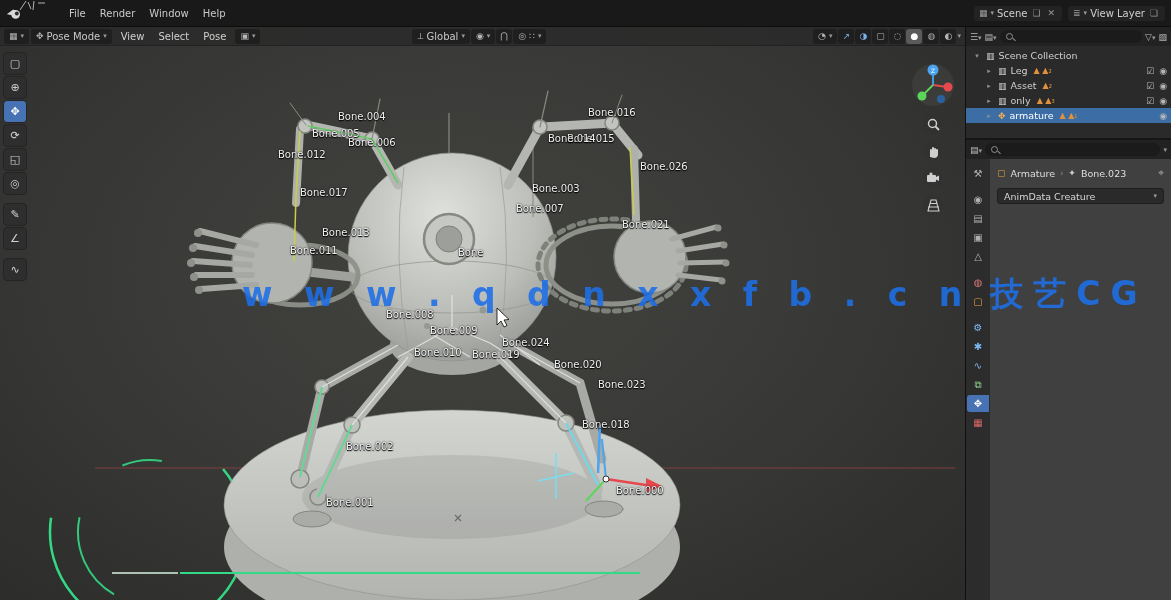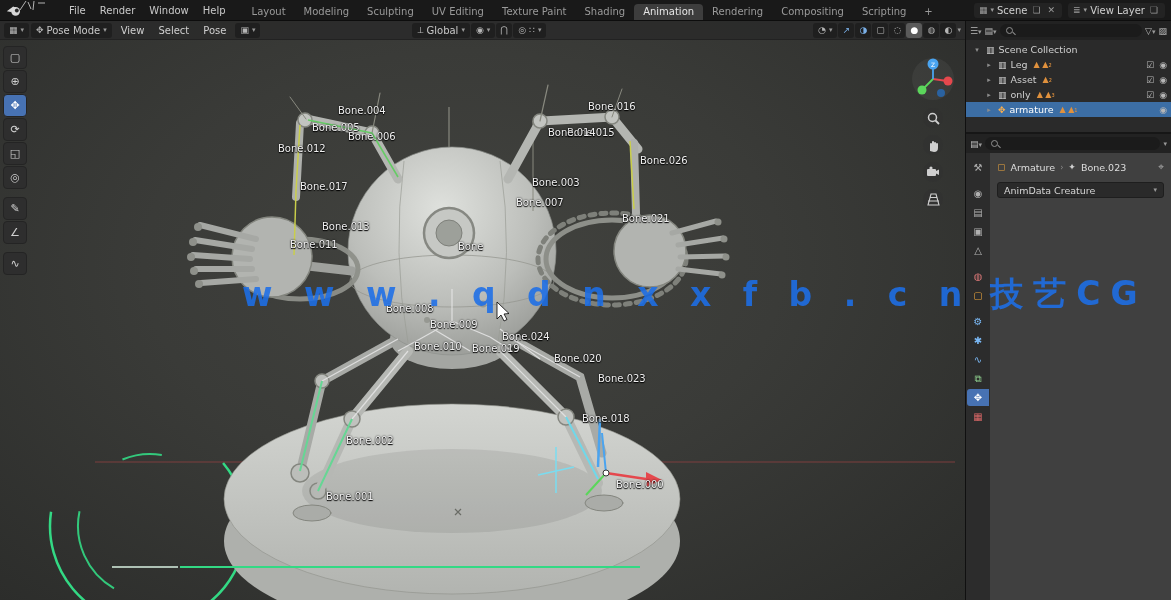--- a/index.html
+++ b/index.html
@@ -1,21 +1,21 @@
 <!DOCTYPE html>
 <html><head>
 <meta charset="utf-8">
 <style>
   * { margin:0; padding:0; box-sizing:border-box; }
   html,body { width:1171px; height:600px; overflow:hidden; background:#111;
               font-family:"DejaVu Sans", sans-serif; }
   .page { width:1171px; height:600px; display:flex; flex-direction:column; position:relative; }
 
   
-  .topbar { height:21px; background:#191919; display:flex; align-items:center;
+  .topbar { height:27px; background:#191919; display:flex; align-items:center;
             font-size:10px; color:#c9c9c9; border-bottom:1px solid #0d0d0d; position:relative; }
   .logo { width:16px; height:13px; margin:0 6px 0 6px; }
   .menu-item { padding:0 7px; height:100%; display:flex; align-items:center; cursor:default; }
   .tabs { display:flex; align-items:flex-end; height:100%; margin-left:10px; }
   .tab { padding:2px 9px 3px 9px; font-size:10px; color:#9a9a9a; border-radius:4px 4px 0 0; }
   .tab.active { background:#3d3d3d; color:#e6e6e6; }
   .topbar-right { margin-left:auto; display:flex; align-items:center; gap:6px; padding-right:6px; }
   .selector { display:flex; align-items:center; gap:3px; background:#232323; border-radius:3px;
               padding:1px 5px; height:15px; color:#cfcfcf; }
   .selector .sel-icn { color:#9a9a9a; font-size:9px; }
@@ -120,33 +120,20 @@
       <path d="M1 9 L9 3 L13 5 L6 10 Z" fill="#d8d8d8"></path>
     </svg>
     <svg class="artifact" width="46" height="12" viewBox="0 0 46 12">
       <path d="M2 10 L8 1 M10 2 L13 9 M16 1 L15 10 M20 3 L27 3" stroke="#e8e8e8" stroke-width="1" fill="none"></path>
     </svg>
     <div id="menu-list" style="display:flex; margin-left:34px;">
         <div class="menu-item">File</div>
         <div class="menu-item">Render</div>
         <div class="menu-item">Window</div>
         <div class="menu-item">Help</div>
-      </div>
-    <div class="tabs" id="tab-list">
-        <div class="tab">Layout</div>
-        <div class="tab">Modeling</div>
-        <div class="tab">Sculpting</div>
-        <div class="tab">UV Editing</div>
-        <div class="tab">Texture Paint</div>
-        <div class="tab">Shading</div>
-        <div class="tab active">Animation</div>
-        <div class="tab">Rendering</div>
-        <div class="tab">Compositing</div>
-        <div class="tab">Scripting</div>
-        <div class="tab">+</div>
       </div>
     <div class="topbar-right">
       <div class="selector">
         <span class="sel-icn">▦</span>
         <span class="caret">▾</span>
         <span>Scene</span>
         <span class="mini-btn">❏</span>
         <span class="mini-btn">✕</span>
       </div>
       <div class="selector">

